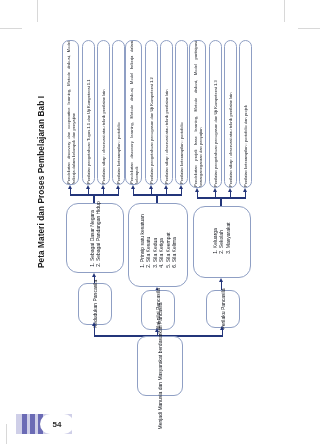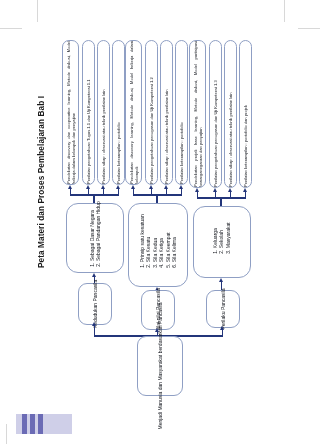--- a/index.html
+++ b/index.html
@@ -328,13 +328,14 @@
     <div class="inner">Menjadi Manusia dan Masyarakat berdasarkan Pancasila</div>
   </div>
 
 </div>
 
 <div id="footer">
   <div id="footer-band"></div>
   <div class="fbar" style="left:22px;"></div>
   <div class="fbar" style="left:30px;"></div>
   <div class="fbar" style="left:38px;"></div>
+  <div id="footer-pill">54</div>
 </div>
 
 </body></html>

